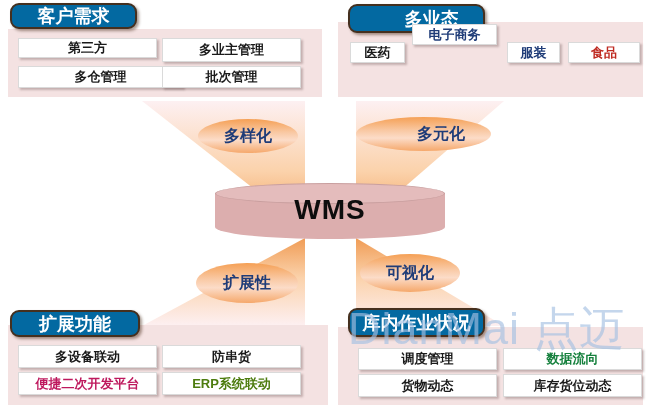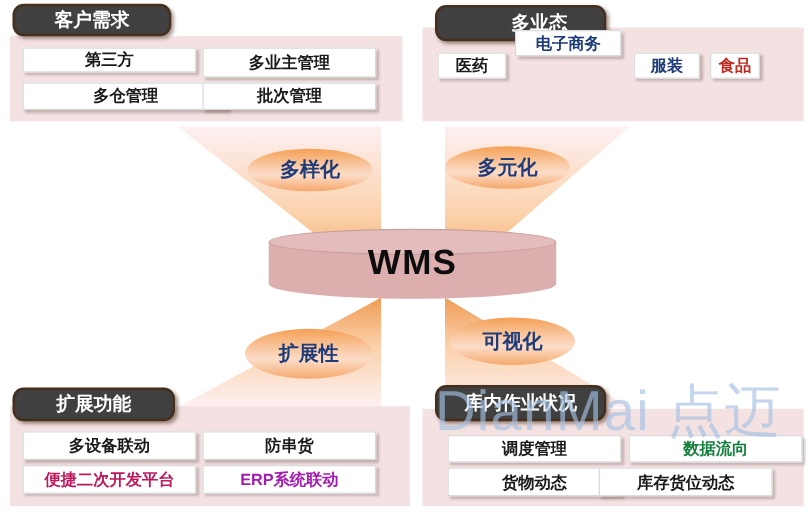--- a/index.html
+++ b/index.html
@@ -20,66 +20,66 @@
     clip-path:polygon(100% 0,100% 100%,0 100%);}
   .beam-br{left:356px;top:238px;width:148px;height:88px;
     background:linear-gradient(0deg,#fdf0f2 0%,#fbd2ab 55%,#f09c55 100%);
     clip-path:polygon(0 0,100% 100%,0 100%);}
   
   .oval{position:absolute;z-index:2;border-radius:50%;
     display:flex;align-items:center;justify-content:center;
     font-weight:bold;font-size:16px;color:#1f3c78;
     background:linear-gradient(180deg,#f5a055 0%,#f9c9a4 40%,#fcdcc8 62%,#f5a86b 100%);}
   .oval-1{left:198px;top:119px;width:100px;height:34px;}
-  .oval-2{left:356px;top:117px;width:100px;height:34px;}
+  .oval-2{left:356px;top:117px;width:100px;height:34px;padding-left:35px;}
   .oval-3{left:196px;top:263px;width:102px;height:40px;}
   .oval-4{left:360px;top:254px;width:100px;height:38px;}
   
   .cylinder{position:absolute;left:215px;top:183px;width:230px;height:57px;z-index:3;}
   .cyl-body{position:absolute;left:0;top:10px;width:230px;height:46px;background:#dcaeae;
     border-radius:0 0 115px 115px / 0 0 12px 12px;}
   .cyl-top{position:absolute;left:0;top:0;width:230px;height:21px;background:#e4bcbc;
     border:1px solid #c99f9f;border-radius:50%;box-sizing:border-box;}
   .cyl-label{position:absolute;left:0;top:11px;width:100%;text-align:center;
     font-size:28px;font-weight:800;color:#0d0d0d;letter-spacing:1px;}
   
   .panel{position:absolute;background:#f4e2e2;z-index:4;}
   .panel-tl{left:8px;top:29px;width:314px;height:68px;}
   .panel-tr{left:338px;top:22px;width:305px;height:75px;}
   .panel-bl{left:8px;top:325px;width:320px;height:80px;}
   .panel-br{left:338px;top:327px;width:305px;height:78px;}
   
-  .hdr{position:absolute;z-index:5;background:#404040;border:2px solid #45301f;border-radius:9px;
-    color:#ffffff;font-weight:bold;font-size:15px;display:flex;align-items:center;justify-content:center;
+  .hdr{position:absolute;z-index:5;background:#0369a1;border:2px solid #45301f;border-radius:9px;
+    color:#ffffff;font-weight:bold;font-size:18px;display:flex;align-items:center;justify-content:center;
     box-shadow:2px 2px 3px rgba(60,30,10,0.45);box-sizing:border-box;}
   .hdr-tl{left:10px;top:3px;width:127px;height:26px;}
   .hdr-tr{left:348px;top:4px;width:137px;height:29px;padding-left:30px;}
   .hdr-bl{left:10px;top:310px;width:130px;height:27px;}
   .hdr-br{left:348px;top:308px;width:137px;height:29px;}
   
   .box{position:absolute;z-index:5;background:#ffffff;border:1px solid #dadada;
     box-shadow:2px 2px 2px rgba(110,80,80,0.35);
     display:flex;align-items:center;justify-content:center;
     font-weight:bold;font-size:13px;color:#1a1a1a;box-sizing:border-box;white-space:nowrap;}
   .b-q0-0{left:18px;top:38px;width:139px;height:20px;}
   .b-q0-1{left:162px;top:38px;width:139px;height:24px;}
   .b-q0-2{left:18px;top:66px;width:165px;height:22px;}
   .b-q0-3{left:162px;top:66px;width:139px;height:22px;}
   .b-q1-0{left:350px;top:42px;width:55px;height:21px;}
   .b-q1-1{left:412px;top:24px;width:85px;height:21px;}
   .b-q1-2{left:507px;top:42px;width:53px;height:21px;}
-  .b-q1-3{left:568px;top:42px;width:40px;height:21px;}
+  .b-q1-3{left:568px;top:42px;width:72px;height:21px;}
   .b-q2-0{left:18px;top:345px;width:139px;height:23px;}
   .b-q2-1{left:162px;top:345px;width:139px;height:23px;}
   .b-q2-2{left:18px;top:372px;width:139px;height:23px;}
   .b-q2-3{left:162px;top:372px;width:139px;height:23px;}
   .b-q3-0{left:358px;top:348px;width:139px;height:22px;}
   .b-q3-1{left:503px;top:348px;width:139px;height:22px;}
   .b-q3-2{left:358px;top:374px;width:139px;height:23px;}
-  .b-q3-3{left:479px;top:374px;width:139px;height:23px;}
+  .b-q3-3{left:503px;top:374px;width:139px;height:23px;}
   
   .watermark{position:absolute;left:348px;top:299px;z-index:9;
     font-size:45px;font-weight:400;color:rgba(165,192,226,0.65);
     white-space:nowrap;letter-spacing:1px;pointer-events:none;}
 </style>
 </head>
 <body>
 
 <div id="stage">
 
@@ -123,21 +123,21 @@
   <div class="box b-q0-3" style="color: rgb(26, 26, 26);">批次管理</div>
 
   <div class="box b-q1-0" style="color: rgb(26, 26, 26);">医药</div>
   <div class="box b-q1-1" style="color: rgb(31, 60, 120);">电子商务</div>
   <div class="box b-q1-2" style="color: rgb(31, 60, 120);">服装</div>
   <div class="box b-q1-3" style="color: rgb(191, 42, 33);">食品</div>
 
   <div class="box b-q2-1" style="color: rgb(26, 26, 26);">防串货</div>
   <div class="box b-q2-0" style="color: rgb(26, 26, 26);">多设备联动</div>
   <div class="box b-q2-2" style="color: #be185d;">便捷二次开发平台</div>
-  <div class="box b-q2-3" style="color: #a21caf; text-align: right;">ERP系统联动</div>
+  <div class="box b-q2-3" style="color: #4d7c0f; text-align: right;">ERP系统联动</div>
 
   <div class="box b-q3-0" style="color: rgb(26, 26, 26);">调度管理</div>
   <div class="box b-q3-1" style="color: #15803d;">数据流向</div>
   <div class="box b-q3-2" style="color: rgb(26, 26, 26);">货物动态</div>
   <div class="box b-q3-3" style="color: rgb(26, 26, 26);">库存货位动态</div>
 
   <div class="watermark">DianMai 点迈</div>
 
 </div>
 

